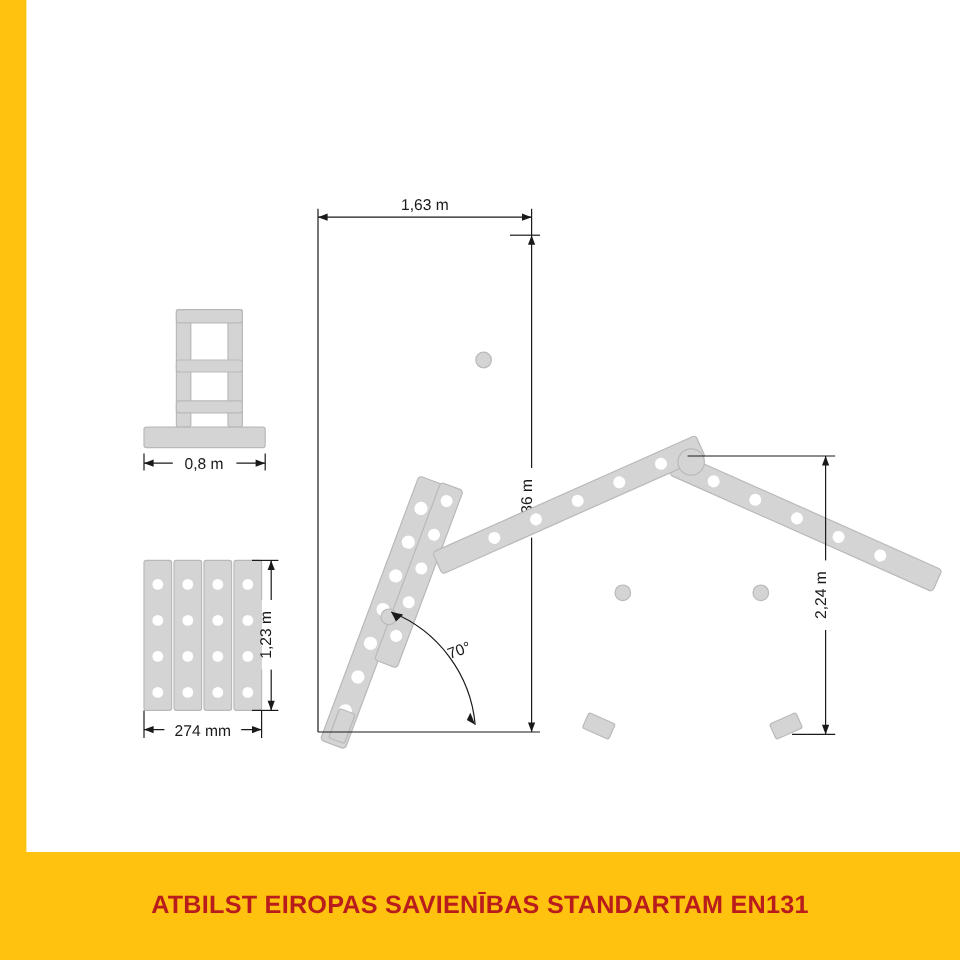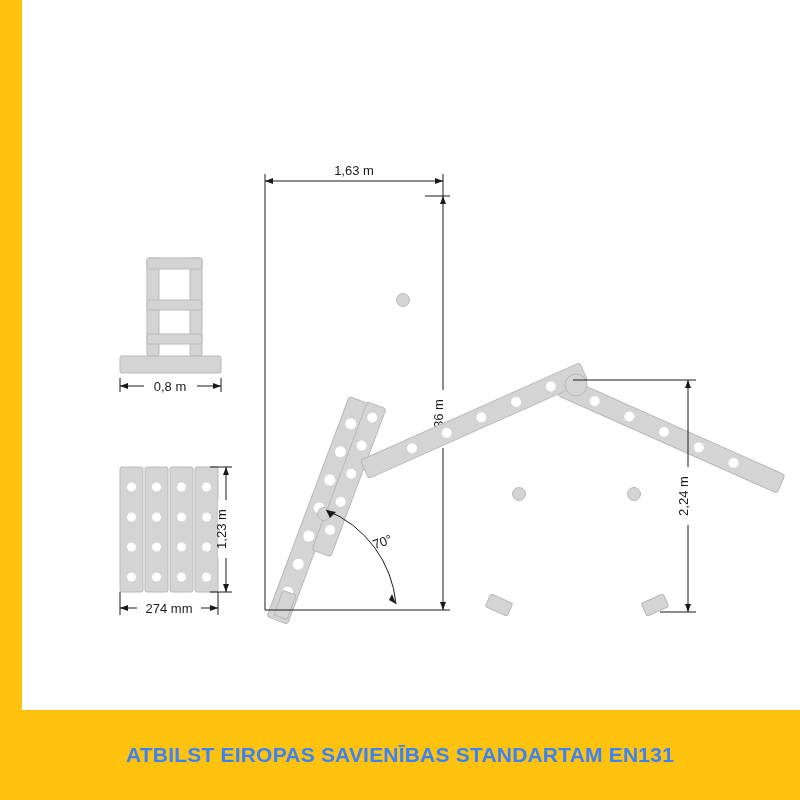--- a/index.html
+++ b/index.html
@@ -39,21 +39,21 @@
     position: absolute;
     left: 0;
     top: 710px;
     width: 800px;
     height: 90px;
     display: flex;
     align-items: center;
     justify-content: center;
     font-size: 21px;
     font-weight: bold;
-    color: #3b82f6;
+    color: #b91c1c;
     letter-spacing: 0.2px;
     text-align: center;
     white-space: nowrap;
   }
   svg.diagram {
     position: absolute;
     left: 0; top: 0;
     width: 800px;
     height: 800px;
   }

